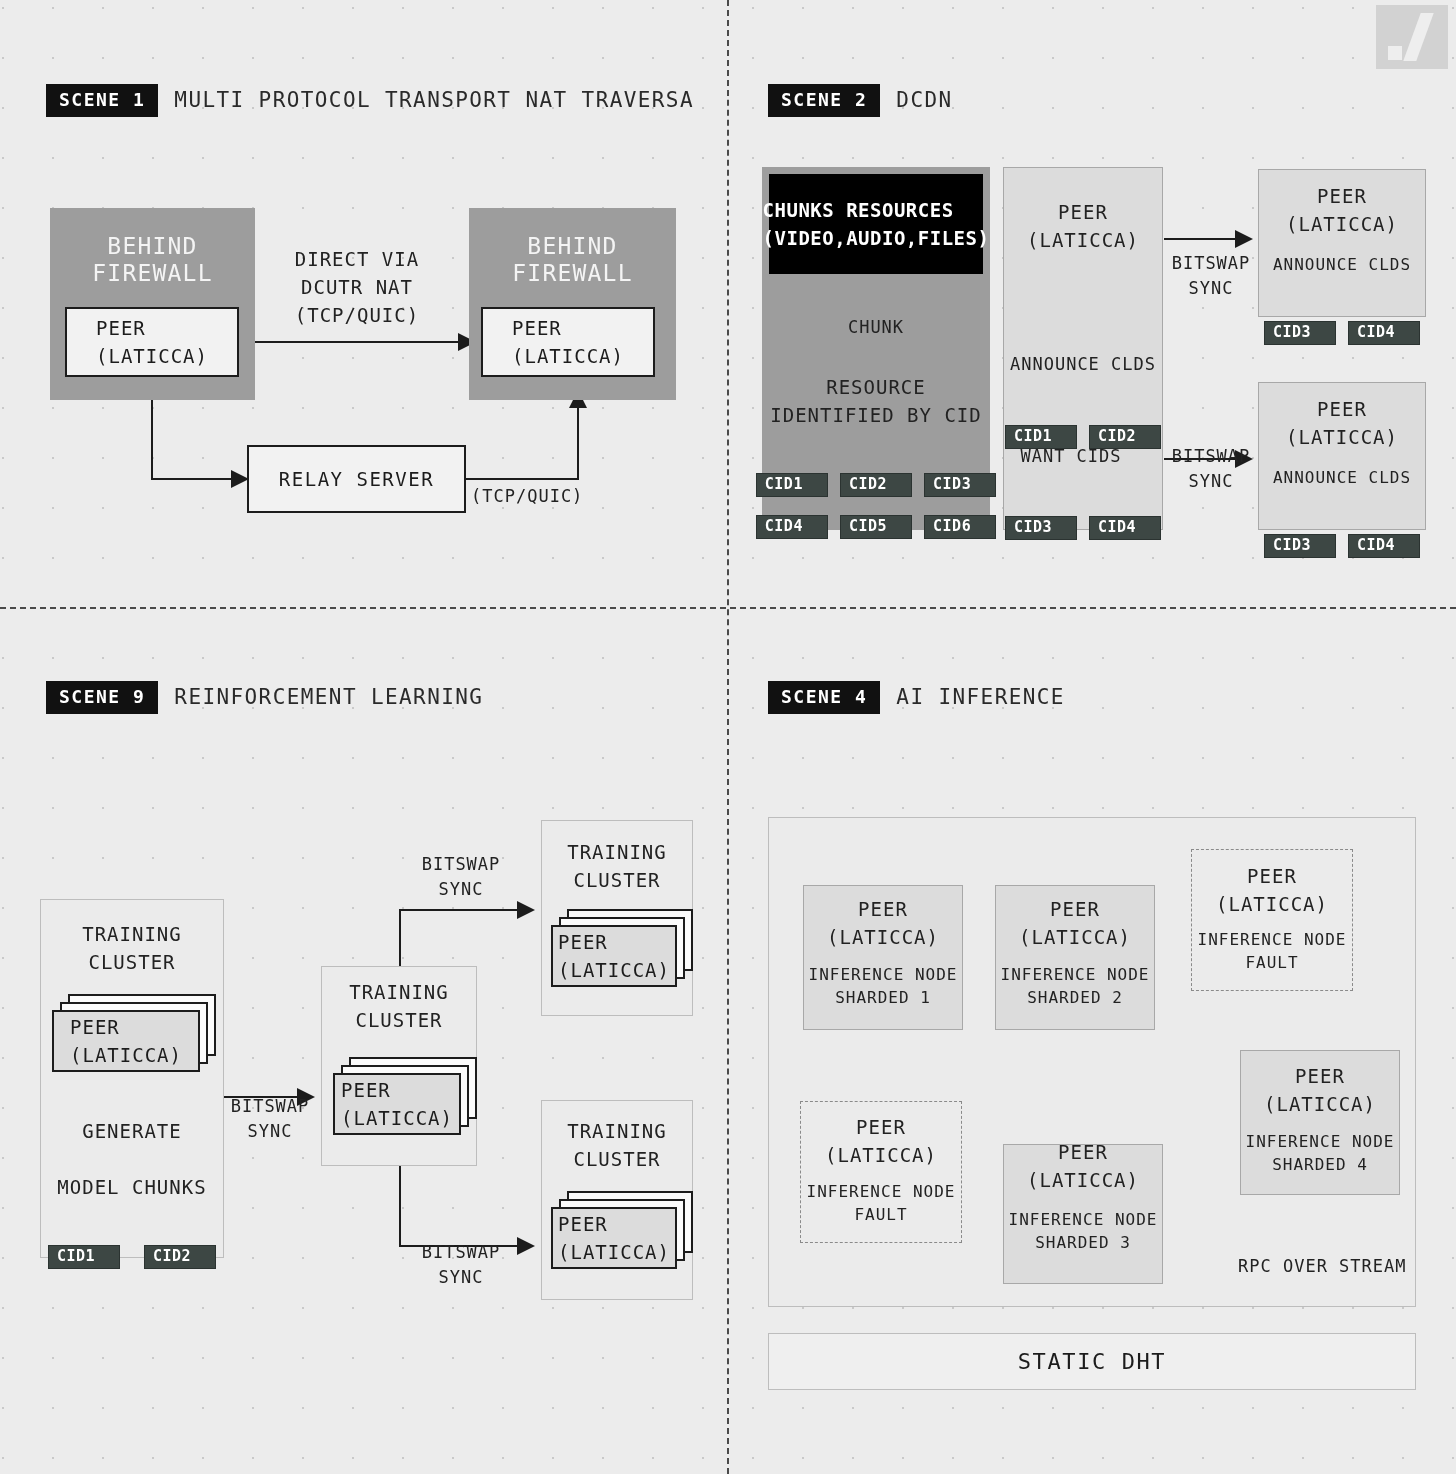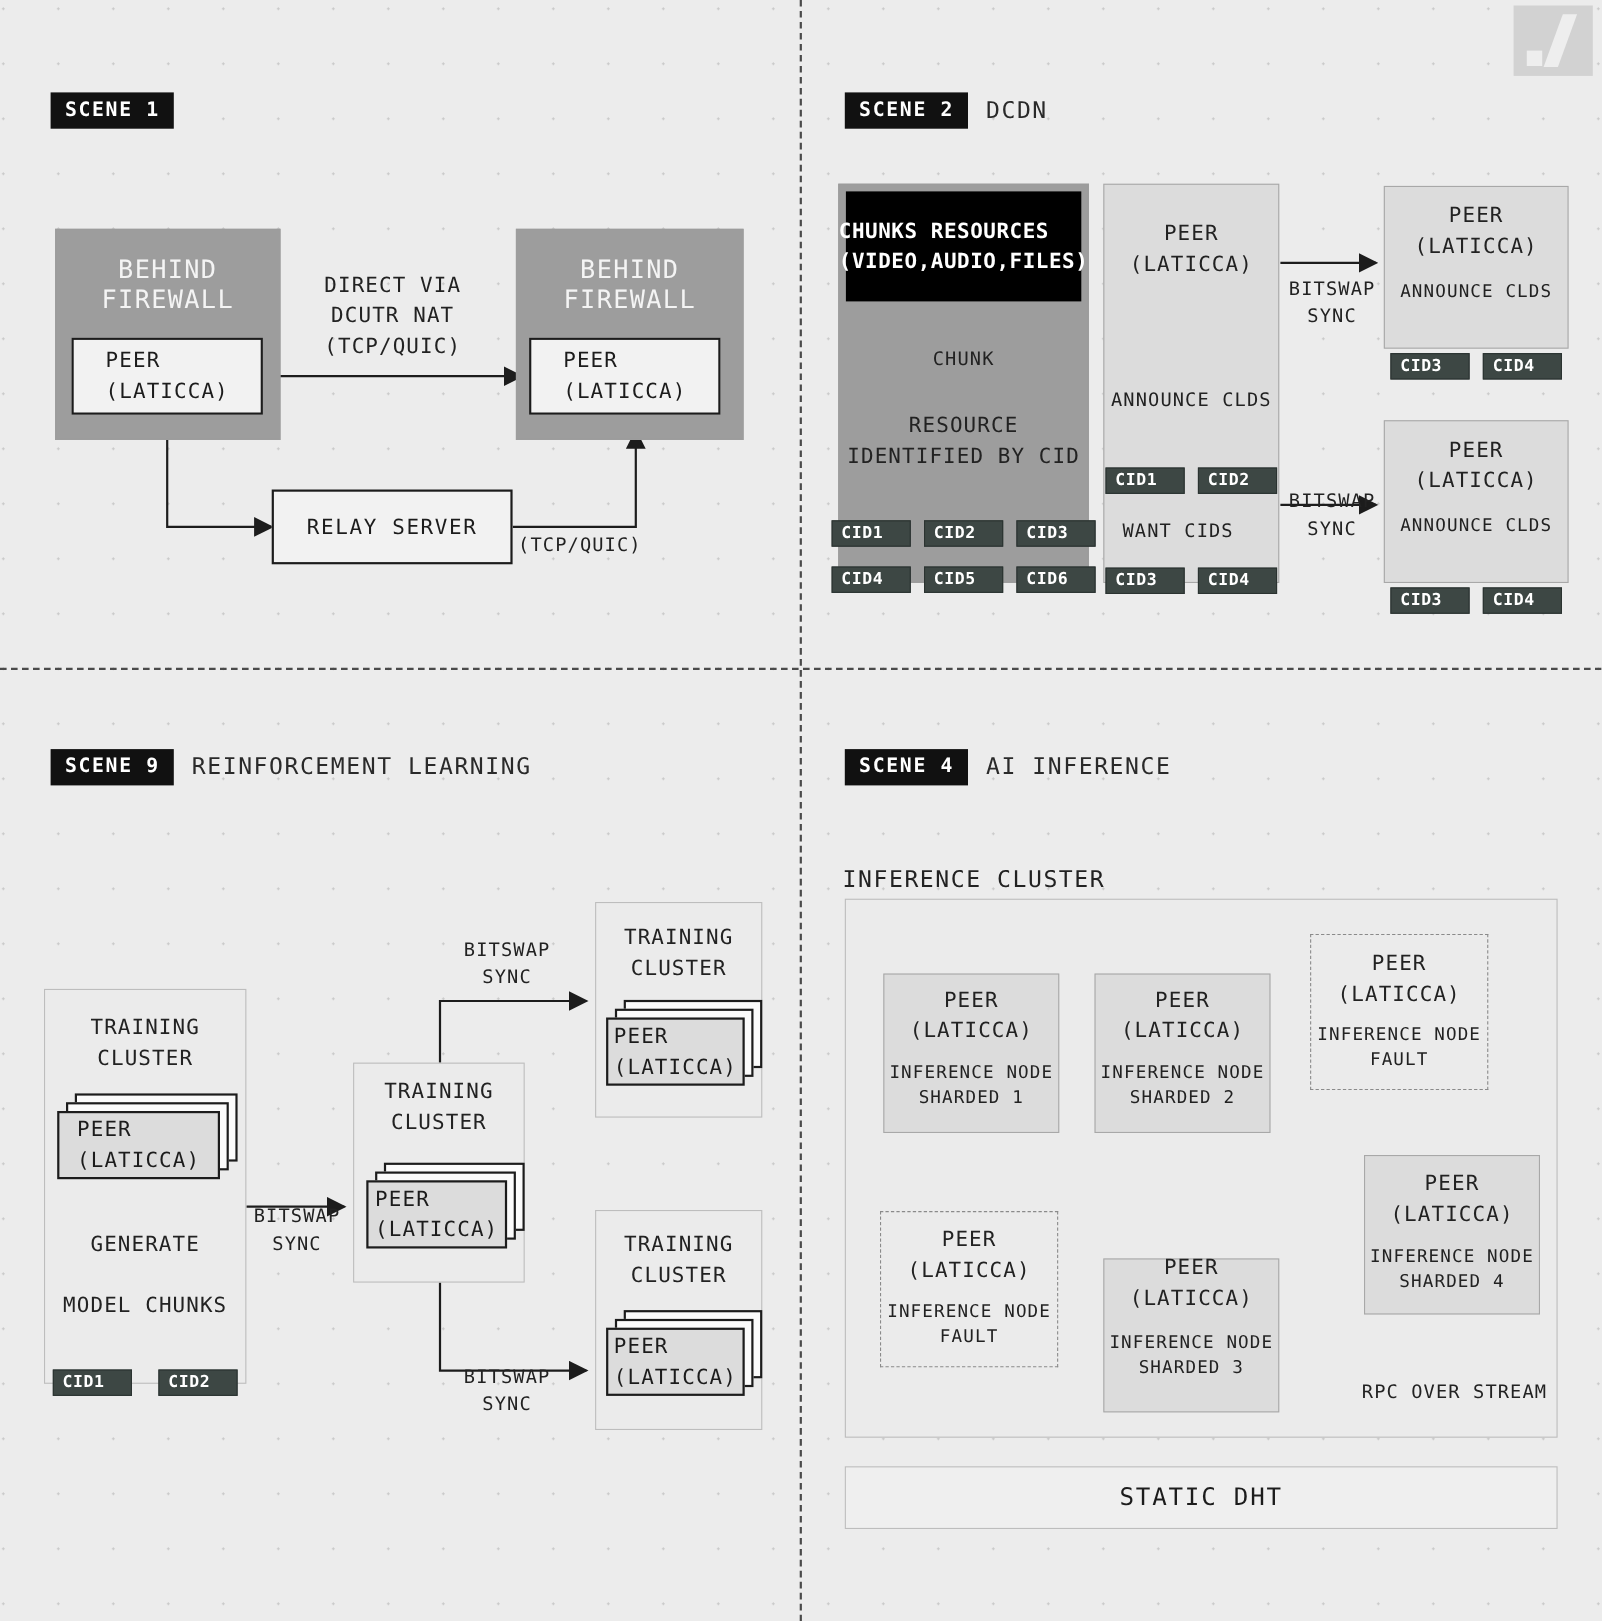--- a/index.html
+++ b/index.html
@@ -169,20 +169,21 @@
   <div class="logo">
     <div class="slash"></div>
     <div class="sq"></div>
   </div>
 
   <div class="div-v"></div>
   <div class="div-h"></div>
 
   <div class="scene-head" style="left:46px; top:84px;">
     <span class="scene-tag">SCENE 1</span>
+    <span class="scene-title">MULTI PROTOCOL TRANSPORT NAT TRAVERSA</span>
   </div>
 
   <div class="firewall" style="left:50px; top:208px; width:205px; height:192px;">
     <div class="fw-label" style="white-space: pre;">BEHIND
 FIREWALL</div>
   </div>
   <div class="peerbox" style="left: 65px; top: 307px; width: 174px; height: 70px; white-space: pre;">PEER
 (LATICCA)</div>
 
   <div class="firewall" style="left:469px; top:208px; width:207px; height:192px;">
@@ -223,21 +224,21 @@
   </div>
 
   <div class="lightpanel" style="left:1003px; top:167px; width:160px; height:363px;"></div>
   <div class="lbl lbl-big" style="left: 1003px; top: 198px; width: 160px; white-space: pre;">PEER
 (LATICCA)</div>
   <div class="lbl" style="left:1003px; top:352px; width:160px;">ANNOUNCE CLDS</div>
   <div class="cidrow" style="left:1003px; top:387px; width:160px;">
     <span class="cid">CID1</span>
     <span class="cid">CID2</span>
   </div>
-  <div class="lbl" style="left:1003px; top:444px; width:136px;margin-top:27px;">WANT CIDS</div>
+  <div class="lbl" style="left:1003px; top:444px; width:136px;">WANT CIDS</div>
   <div class="cidrow" style="left:1003px; top:478px; width:160px;">
     <span class="cid">CID3</span>
     <span class="cid">CID4</span>
   </div>
 
   <div class="lbl" style="left: 1168px; top: 251px; width: 86px; white-space: pre;">BITSWAP
 SYNC</div>
   <div class="lbl" style="left: 1168px; top: 444px; width: 86px; white-space: pre;">BITSWAP
 SYNC</div>
 
@@ -315,21 +316,20 @@
 (LATICCA)</div>
   </div>
   <div class="lbl" style="left: 413px; top: 1240px; width: 96px; white-space: pre;">BITSWAP
 SYNC</div>
 
   <div class="scene-head" style="left:768px; top:681px;">
     <span class="scene-tag">SCENE 4</span>
     <span class="scene-title">AI INFERENCE</span>
   </div>
 
-  <div class="lbl lbl-big" style="left:766px; top:785px; width:400px; text-align:left; font-size:21px; letter-spacing:1.4px;">INFERENCE CLUSTER</div>
 
   <div class="softpanel" style="left:768px; top:817px; width:648px; height:490px;"></div>
 
   <div class="lightpanel" style="left:803px; top:885px; width:160px; height:145px;"></div>
   <div class="lbl lbl-big" style="left: 803px; top: 895px; width: 160px; white-space: pre;">PEER
 (LATICCA)</div>
   <div class="lbl lbl-sm" style="left: 803px; top: 963px; width: 160px; white-space: pre;">INFERENCE NODE
 SHARDED 1</div>
 
   <div class="lightpanel" style="left:995px; top:885px; width:160px; height:145px;"></div>

